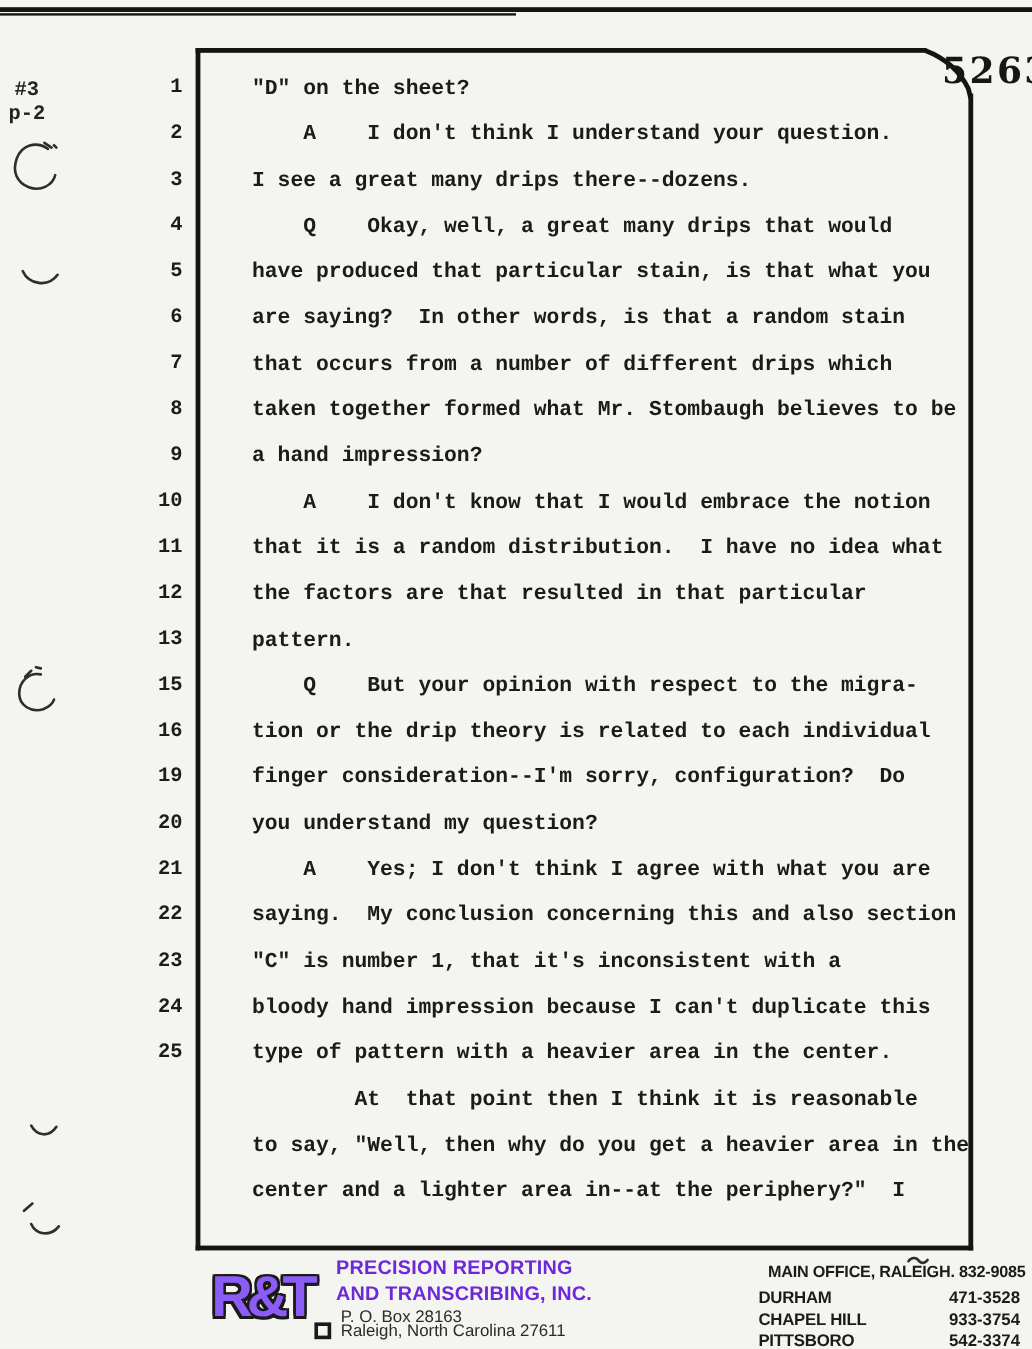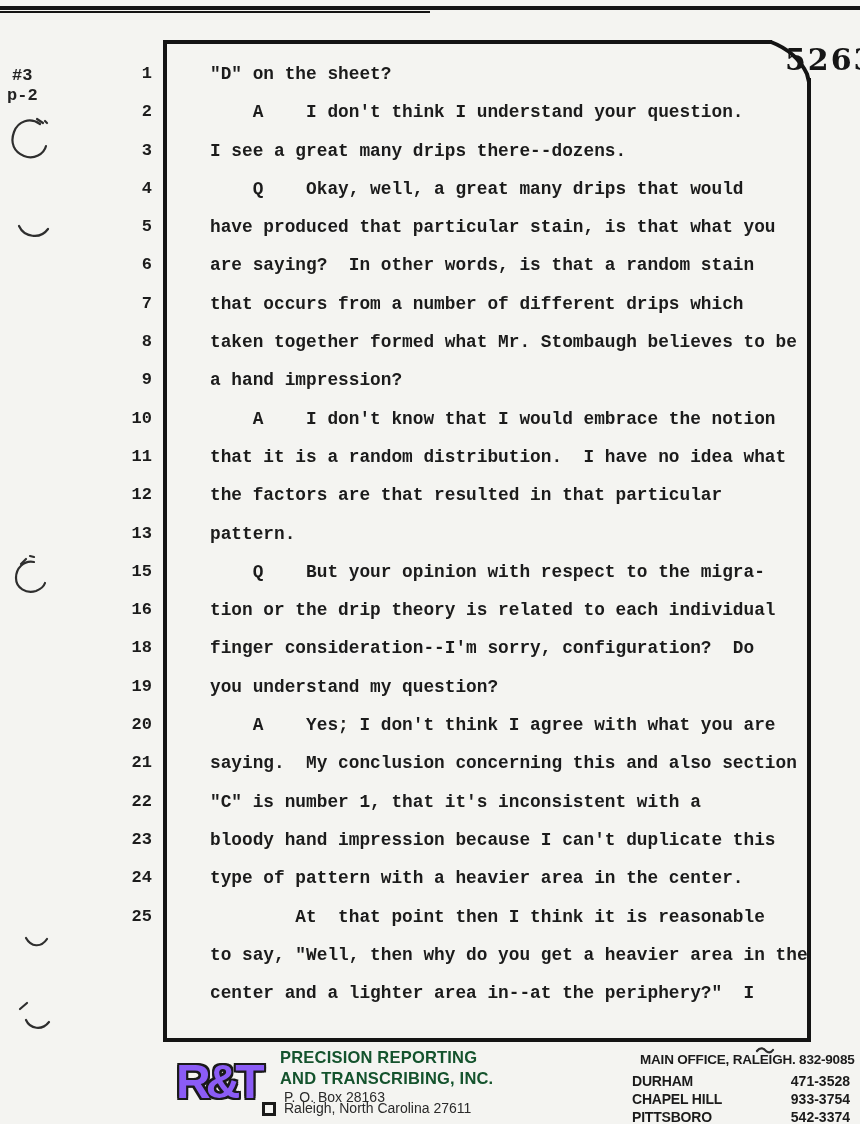--- a/index.html
+++ b/index.html
@@ -54,21 +54,21 @@
     text-shadow:2px 0 0 #1a1a1a,-2px 0 0 #1a1a1a,0 2px 0 #1a1a1a,0 -2px 0 #1a1a1a,
                 2px 2px 0 #1a1a1a,-2px -2px 0 #1a1a1a,2px -2px 0 #1a1a1a,-2px 2px 0 #1a1a1a;
   }
   .logo-period{
     position:absolute;left:86px;top:58px;width:8px;height:8px;
     border:3px solid #1a1a1a;background:transparent;
   }
   .company{
     position:absolute;left:280px;top:1047px;
     font-family:"Liberation Sans","DejaVu Sans",sans-serif;
-    font-size:16.5px;font-weight:bold;line-height:21px;color:#14532d;letter-spacing:.2px;
+    font-size:16.5px;font-weight:bold;line-height:21px;color:#6d28d9;letter-spacing:.2px;
     white-space:nowrap;
   }
   .address{
     position:absolute;left:284px;top:1092px;
     font-family:"Liberation Sans","DejaVu Sans",sans-serif;
     font-size:14px;font-weight:normal;line-height:11px;color:#2a2a2a;
     white-space:nowrap;
   }
   .contact{
     position:absolute;left:600px;top:1052px;width:250px;
@@ -117,21 +117,20 @@
       <div>6</div>
       <div>7</div>
       <div>8</div>
       <div>9</div>
       <div>10</div>
       <div>11</div>
       <div>12</div>
       <div>13</div>
       <div>15</div>
       <div>16</div>
-      <div>18</div>
       <div>19</div>
       <div>20</div>
       <div>21</div>
       <div>22</div>
       <div>23</div>
       <div>24</div>
       <div>25</div>
     </div>
 
   <div class="rule bx-top"></div>

